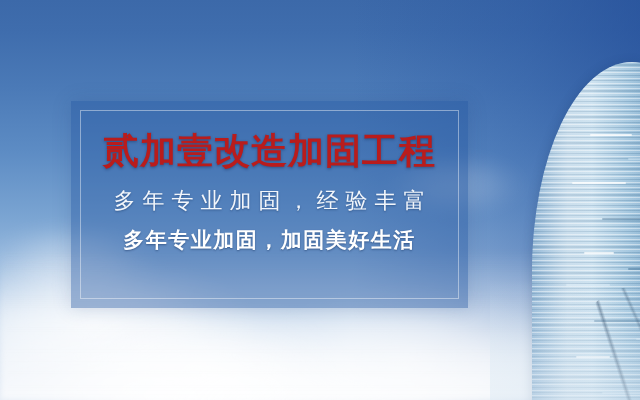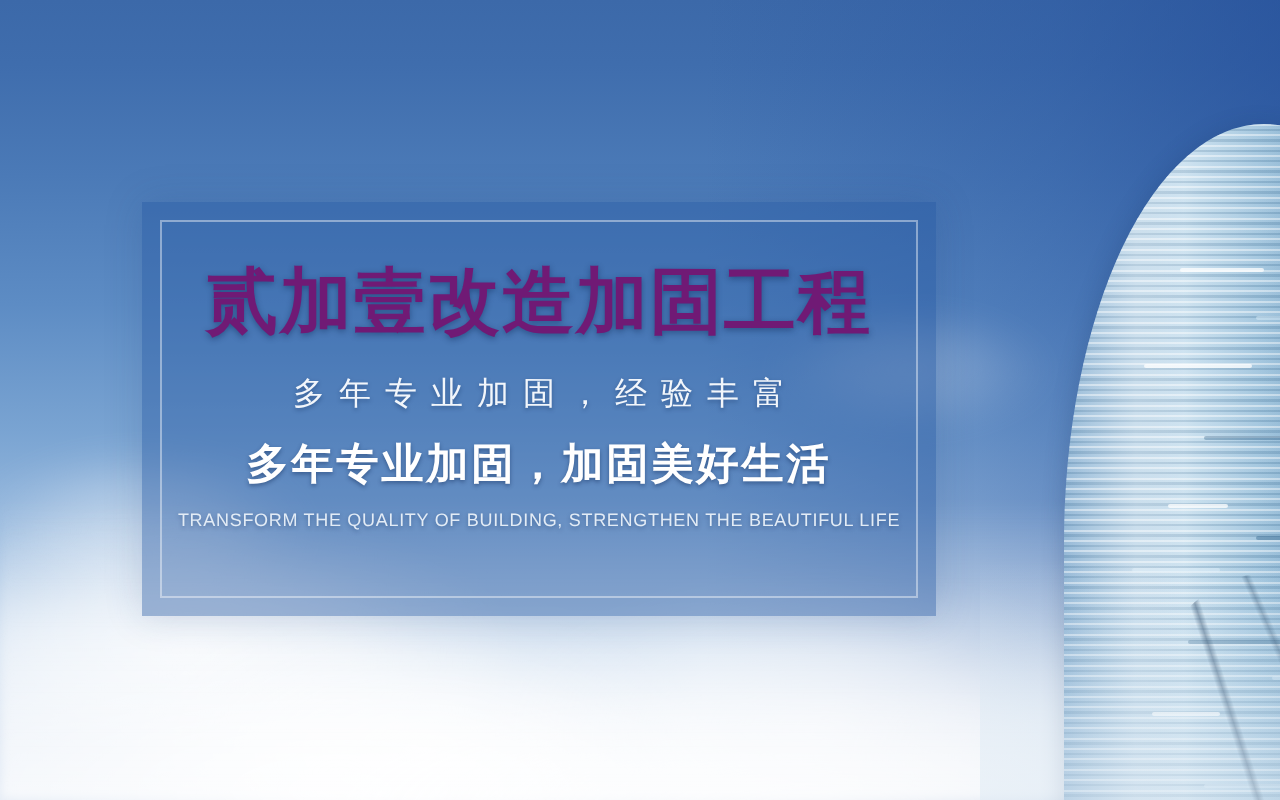--- a/index.html
+++ b/index.html
@@ -196,29 +196,29 @@
     flex-direction: column;
     align-items: center;
     justify-content: flex-start;
     padding-top: 30px;
     box-sizing: border-box;
   }
 
   .title-main {
     font-size: 36px;
     font-weight: bold;
-    color: #701a75;
+    color: #b91c1c;
     letter-spacing: 1px;
     line-height: 1.1;
     text-shadow: 0 1px 3px rgba(10,35,80,0.45);
     white-space: nowrap;
   }
   .title-sub1 {
     margin-top: 17px;
-    font-size: 16px;
+    font-size: 22px;
     font-weight: normal;
     color: #f2f6fb;
     letter-spacing: 7px;
     text-indent: 7px;
     line-height: 1.2;
     text-shadow: 0 1px 2px rgba(10,35,80,0.40);
     white-space: nowrap;
   }
   .title-sub2 {
     margin-top: 13px;
@@ -287,17 +287,16 @@
     </div>
     <div class="bld-shadow-bottom"></div>
   </div>
 
   <div class="panel">
     <div class="panel-inner-border"></div>
     <div class="panel-content">
       <div class="title-main">贰加壹改造加固工程</div>
       <div class="title-sub1">多年专业加固，经验丰富</div>
       <div class="title-sub2">多年专业加固，加固美好生活</div>
-      <div class="title-en">TRANSFORM THE QUALITY OF BUILDING, STRENGTHEN THE BEAUTIFUL LIFE</div>
     </div>
   </div>
 
 </div>
 
 </body></html>

